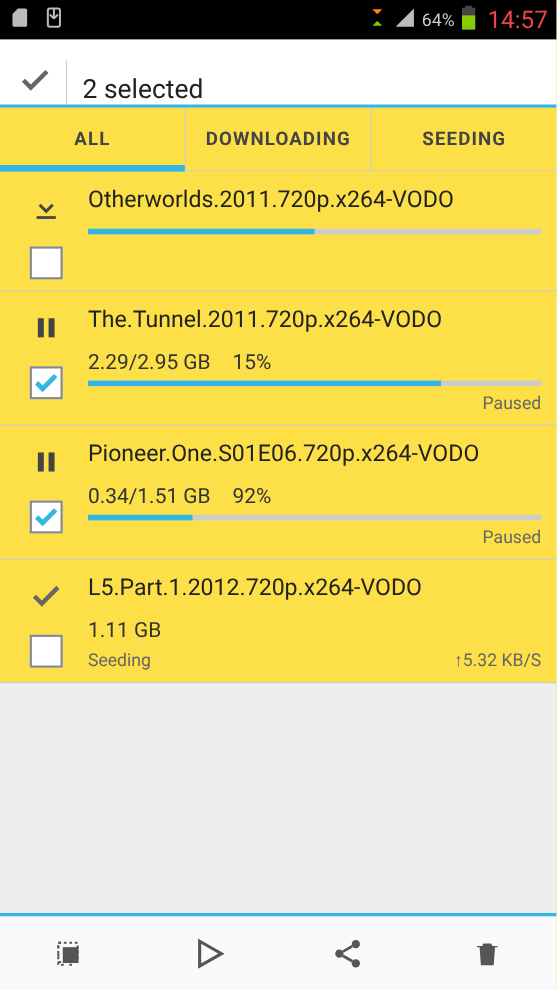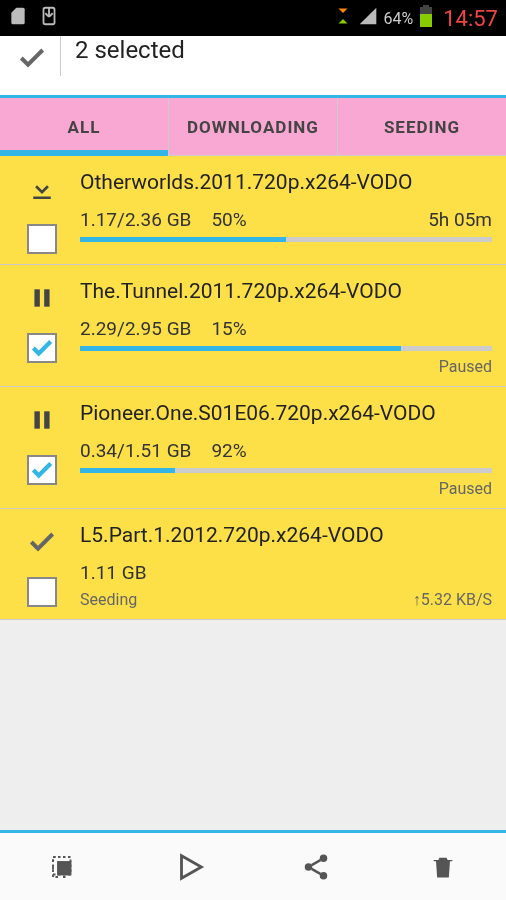--- a/index.html
+++ b/index.html
@@ -23,39 +23,39 @@
   }
   .statusbar .left { display:flex; align-items:center; gap:10px;}
   .statusbar .right { margin-left:auto; display:flex; align-items:center; gap:6px;}
   .time { color:#ef4444; font-size:22px; margin-left:4px;}
   .battpct { font-size:16px;}
   
   .actionbar {
     height: 62px;
     background: #fff;
     display:flex;
-    align-items:flex-start;
+    align-items:flex-end;
     padding: 0 10px;
     border-bottom: 3px solid #33b5e5;
   }
   .actionbar .check {
     width: 44px; height:44px;
     display:flex;align-items:center;justify-content:center;
   }
   .actionbar .sep {
     width:1px;height:40px;background:#ccc;margin:0 14px 0 6px;
   }
   .actionbar .title {
     font-size: 24px;
     color:#222;
   }
   
   .tabs {
     height: 58px;
-    background:#f9a8d4;
+    background:#fde047;
     display:flex;
     border-bottom:1px solid #ccc;
   }
   .tab {
     flex:1;
     display:flex;align-items:center;justify-content:center;
     font-size:17px;
     font-weight:bold;
     letter-spacing:1px;
     color:#444;
@@ -178,25 +178,20 @@
       <div class="status-icon">
           <svg width="30" height="30" viewBox="0 0 24 24" fill="#444">
             <path d="M12 3v10l-4-4-1.5 1.5L12 16l5.5-5.5L16 9l-4 4V3h0z"></path>
             <rect x="5" y="18" width="14" height="2"></rect>
           </svg>
         </div>
       <div class="checkbox "></div>
     </div>
     <div class="body">
       <div class="title">Otherworlds.2011.720p.x264-VODO</div>
-      <div class="row1">
-        <span class="size">1.17/2.36 GB</span>
-        <span class="pct">50%</span>
-        <span class="eta">5h 05m</span>
-      </div>
       <div class="progress ">
           <div class="bar" style="width:50%"></div>
         </div>
     </div>
     </div>
     <div class="item">
     <div class="iconcol">
       <div class="status-icon">
           <svg width="26" height="26" viewBox="0 0 24 24" fill="#444">
             <rect x="5" y="4" width="5" height="16"></rect>

